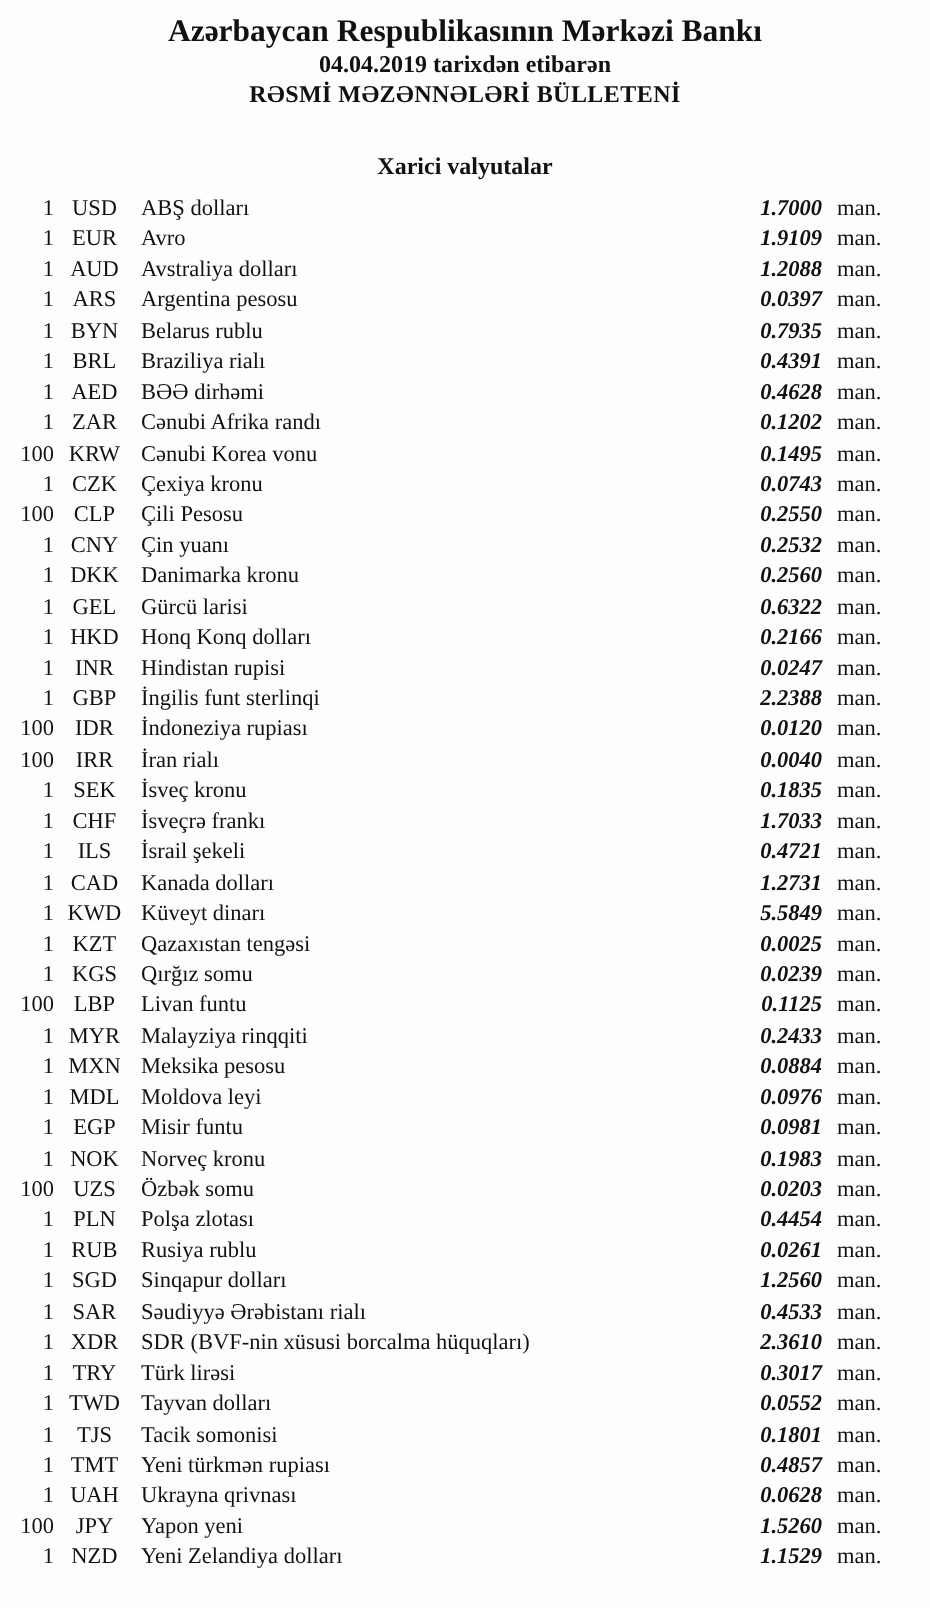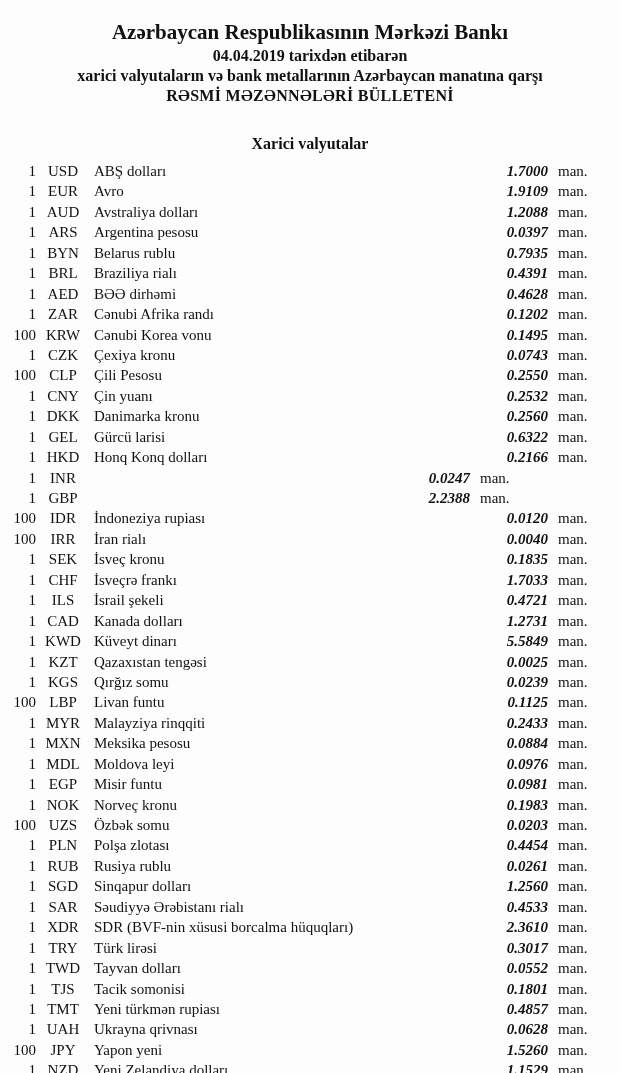--- a/index.html
+++ b/index.html
@@ -12,21 +12,21 @@
     height: 1073px;
     margin: 0 auto;
     background: #fdfdfd;
     color: #111111;
     font-family: "Liberation Serif", "DejaVu Serif", serif;
     overflow: hidden;
     box-sizing: border-box;
   }
   .doc-header {
     text-align: center;
-    padding-top: 19px;
+    padding-top: 7px;
   }
   .doc-title {
     font-size: 21px;
     font-weight: bold;
     line-height: 27px;
     margin: 0;
   }
   .doc-date,
   .doc-subtitle,
   .doc-bulletin {
@@ -82,21 +82,20 @@
   }
 </style>
 </head>
 <body>
 
 <div class="page">
 
   <div class="doc-header">
     <h1 class="doc-title">Azərbaycan Respublikasının Mərkəzi Bankı</h1>
     <p class="doc-date">04.04.2019 tarixdən etibarən</p>
-    <p class="doc-subtitle">xarici valyutaların və bank metallarının Azərbaycan manatına qarşı</p>
     <p class="doc-bulletin">RƏSMİ MƏZƏNNƏLƏRİ BÜLLETENİ</p>
   </div>
 
   <h2 class="section-title">Xarici valyutalar</h2>
 
   <div class="rate-table">
     <div class="rate-row">
       <span class="cell-qty">1</span>
       <span class="cell-code">USD</span>
       <span class="cell-name">ABŞ dolları</span>
@@ -212,27 +211,29 @@
       <span class="cell-qty">1</span>
       <span class="cell-code">HKD</span>
       <span class="cell-name">Honq Konq dolları</span>
       <span class="cell-rate">0.2166</span>
       <span class="cell-unit">man.</span>
     </div>
 
     <div class="rate-row">
       <span class="cell-qty">1</span>
       <span class="cell-code">INR</span>
+      <span class="cell-name">Hindistan rupisi</span>
       <span class="cell-rate">0.0247</span>
       <span class="cell-unit">man.</span>
     </div>
 
     <div class="rate-row">
       <span class="cell-qty">1</span>
       <span class="cell-code">GBP</span>
+      <span class="cell-name">İngilis funt sterlinqi</span>
       <span class="cell-rate">2.2388</span>
       <span class="cell-unit">man.</span>
     </div>
 
     <div class="rate-row">
       <span class="cell-qty">100</span>
       <span class="cell-code">IDR</span>
       <span class="cell-name">İndoneziya rupiası</span>
       <span class="cell-rate">0.0120</span>
       <span class="cell-unit">man.</span>

